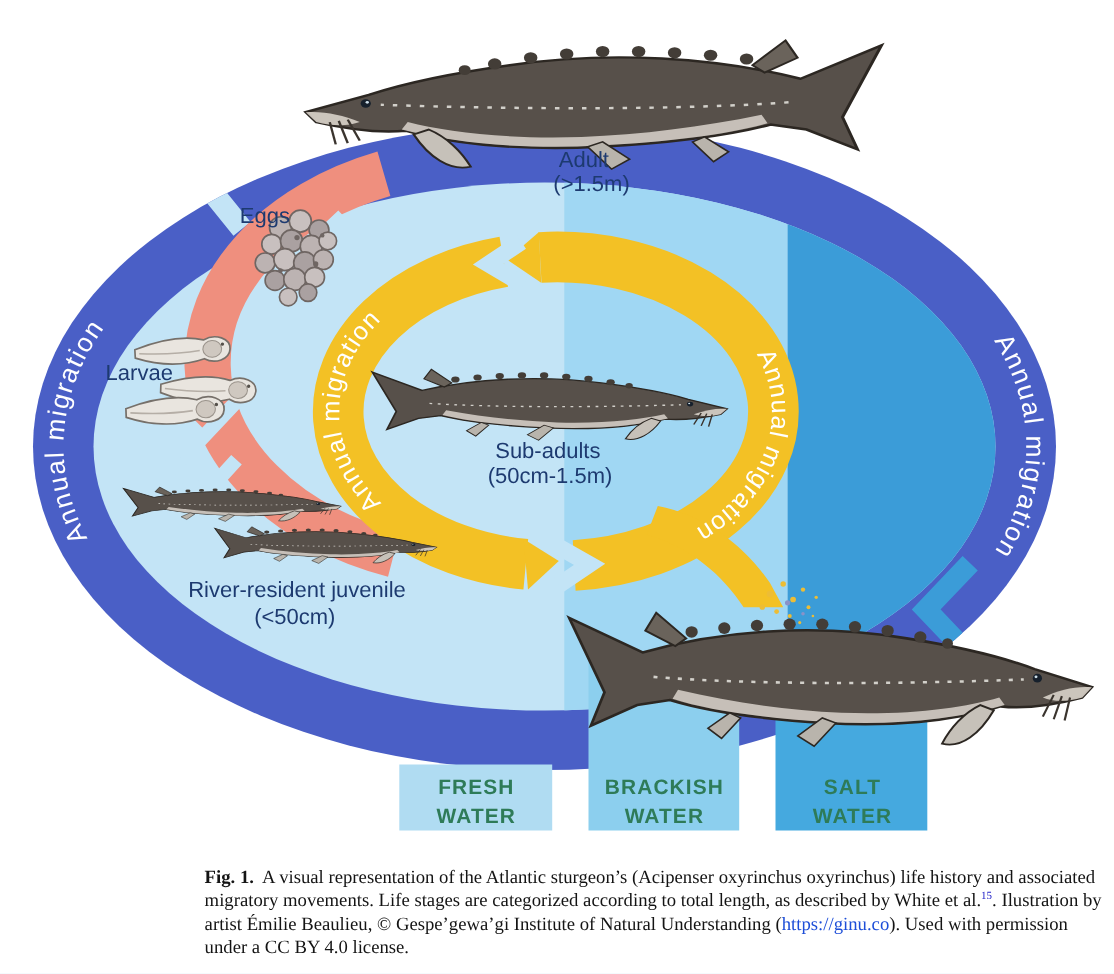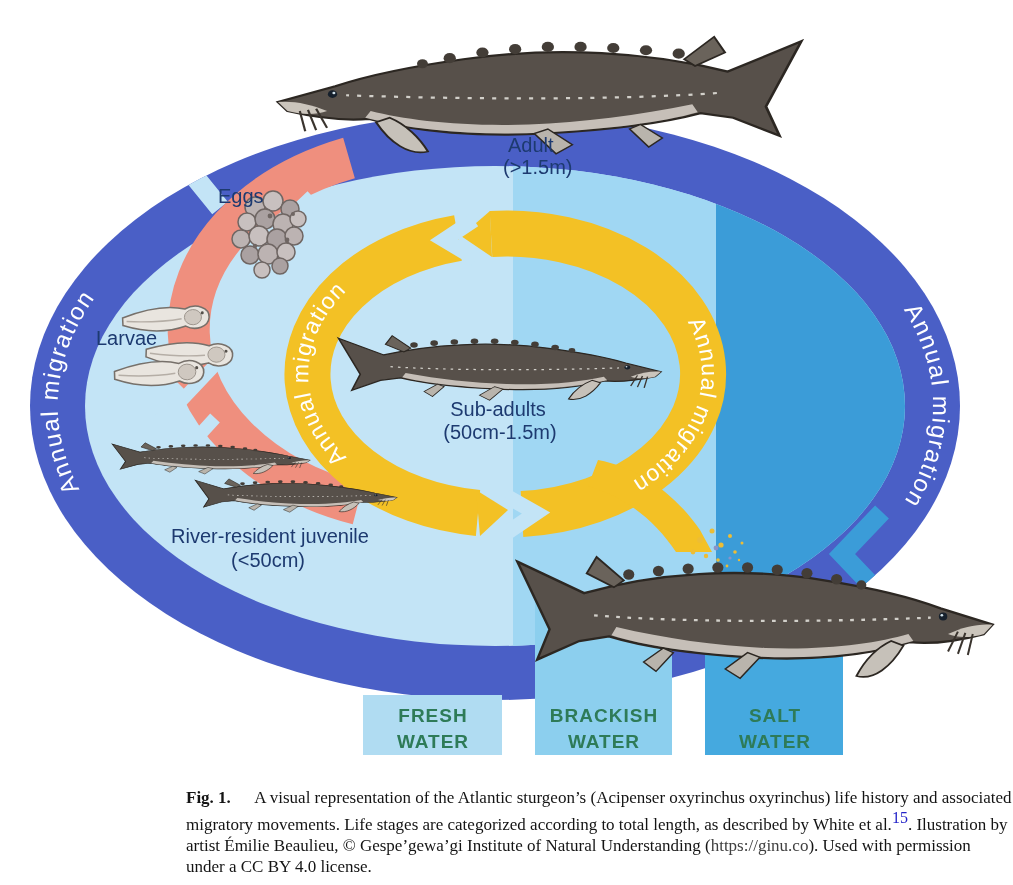--- a/index.html
+++ b/index.html
@@ -8,24 +8,24 @@
   .figure-svg{position:absolute;left:0;top:0;}
   .ring-text{fill:#ffffff;font-family:"Liberation Sans",sans-serif;font-size:24px;
              font-weight:500;letter-spacing:1.5px;}
   .ring-text-inner{fill:#ffffff;font-family:"Liberation Sans",sans-serif;font-size:23px;
              font-weight:500;letter-spacing:1px;}
   .stage-label{fill:#1d3a70;font-family:"Liberation Sans",sans-serif;font-size:20px;}
   .zone-label{fill:#2e7b58;font-family:"Liberation Sans",sans-serif;font-size:19px;
               font-weight:bold;letter-spacing:1px;}
   .caption{position:absolute;left:186px;top:787px;width:826px;
            font-family:"Liberation Serif",serif;font-size:17px;line-height:1.24;color:#141414;}
-  .caption .figlabel{font-weight:bold;margin-right:20px;}
+  .caption .figlabel{font-weight:bold;margin-right:4px;}
   .caption .species{}
-  .caption sup{color:#2323c8;font-size:16px;}
-  .caption a{color:#404040;text-decoration:none;}
+  .caption sup{color:#2323c8;font-size:10px;}
+  .caption a{color:#1d4ed8;text-decoration:none;}
 </style>
 </head>
 <body>
 
 <div class="page">
 
 <svg class="figure-svg" width="1013" height="782" viewBox="0 0 1013 782">
   <defs>
     <clipPath id="innerClip">
           <ellipse cx="495" cy="406" rx="410" ry="240"></ellipse>

